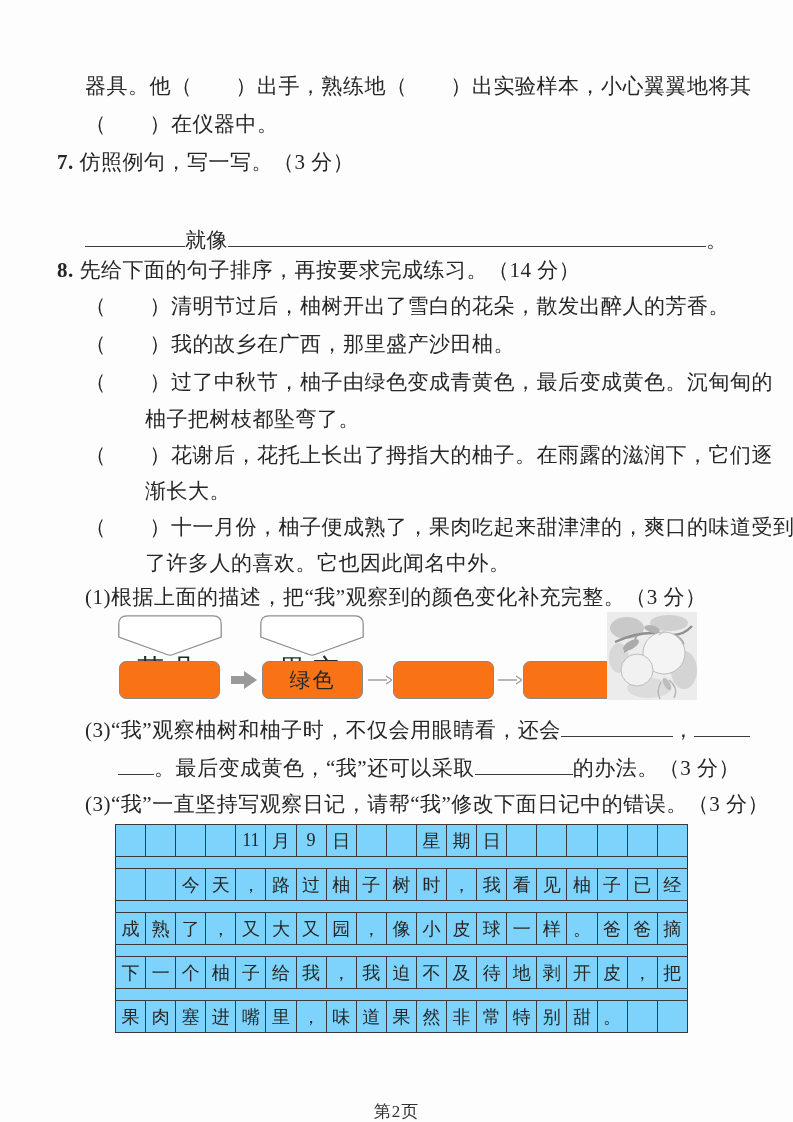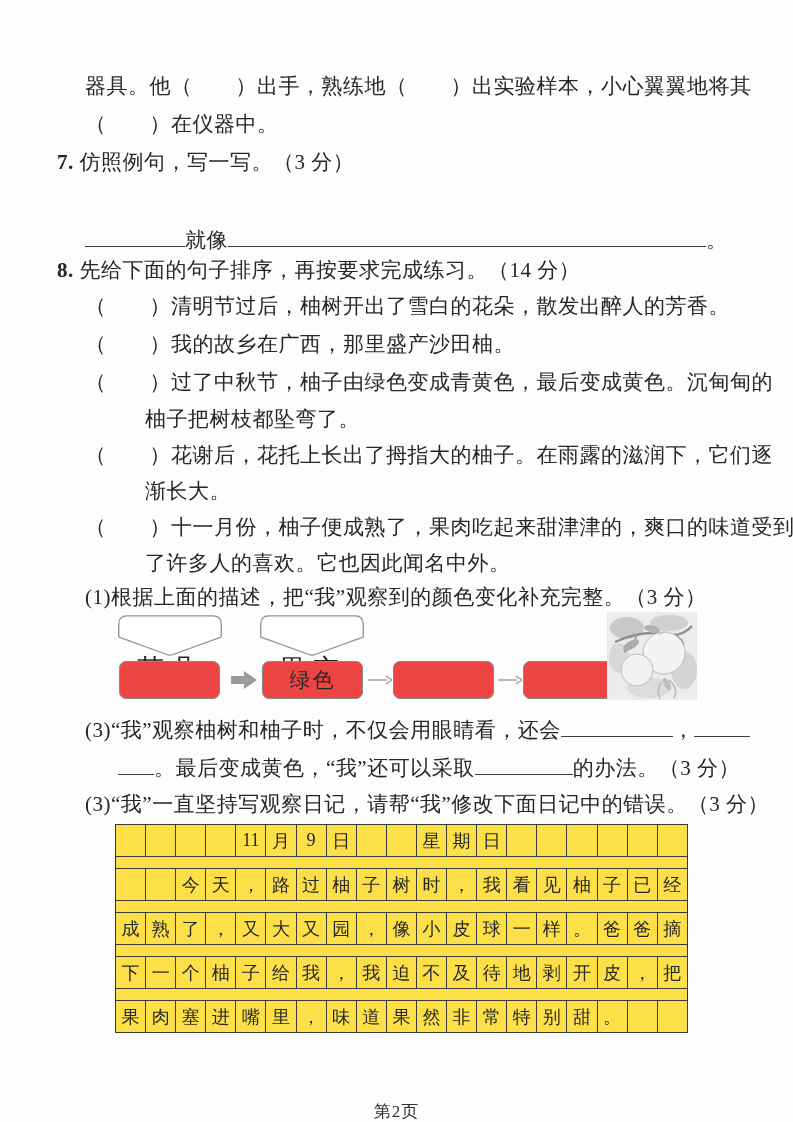--- a/index.html
+++ b/index.html
@@ -23,36 +23,36 @@
     height:22px;
     vertical-align:baseline;
   }
   .indent2{padding-left:60px;}
   
   .flow-box{
     position:absolute;
     box-sizing:border-box;
     border:1.3px solid #8a8a8a;
     border-radius:7px;
-    background:#ef4444;
+    background:#f97316;
     width:101px;height:38px;
     text-align:center;
     font-size:21px;line-height:36px;
     letter-spacing:2px;
   }
   .banner-label{
     position:absolute;top:16px;left:0;width:104px;
     text-align:center;font-size:28px;letter-spacing:6px;margin-top:20px;
   }
   
   table.grid{
     border-collapse:collapse;
     table-layout:fixed;
     width:573px;
-    background:#fde047;
+    background:#7dd3fc;
   }
   table.grid{border:1.6px solid #2e2e2e;}
   table.grid td{
     border:1px solid #3a3a3a;
     padding:0;margin:0;
     height:31px;
     text-align:center;vertical-align:middle;
     font-size:18px;
     overflow:hidden;
   }

